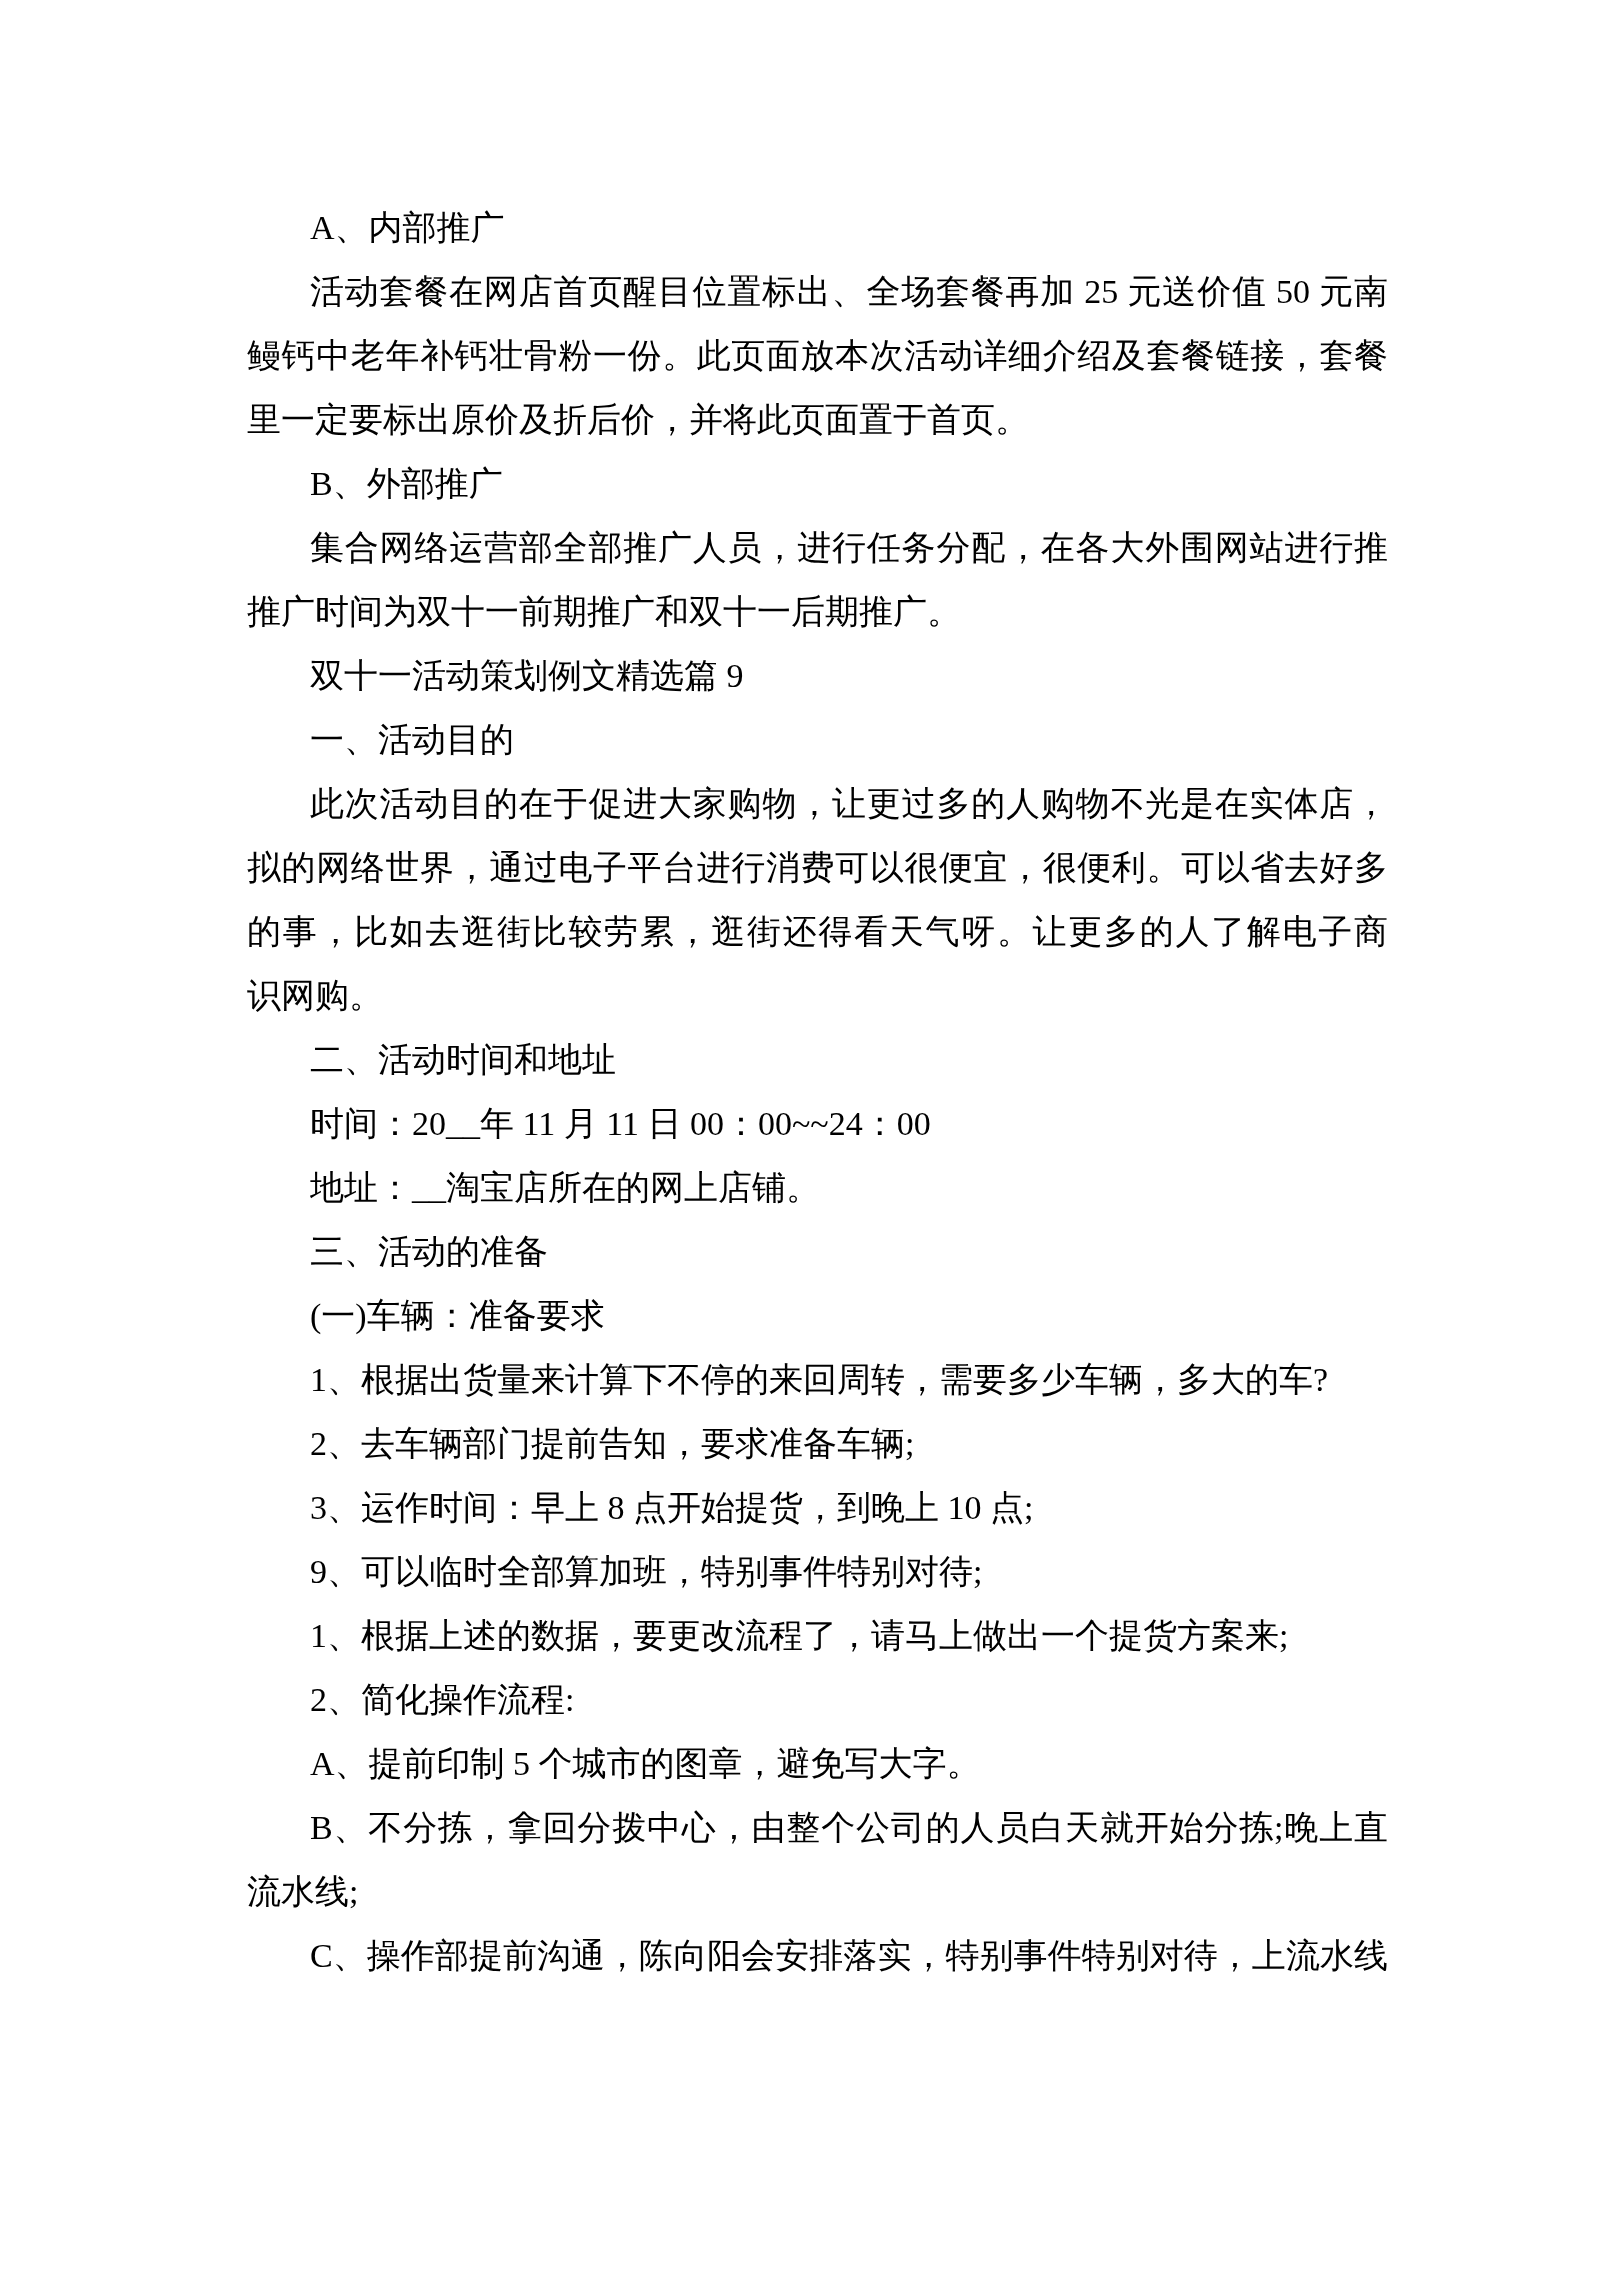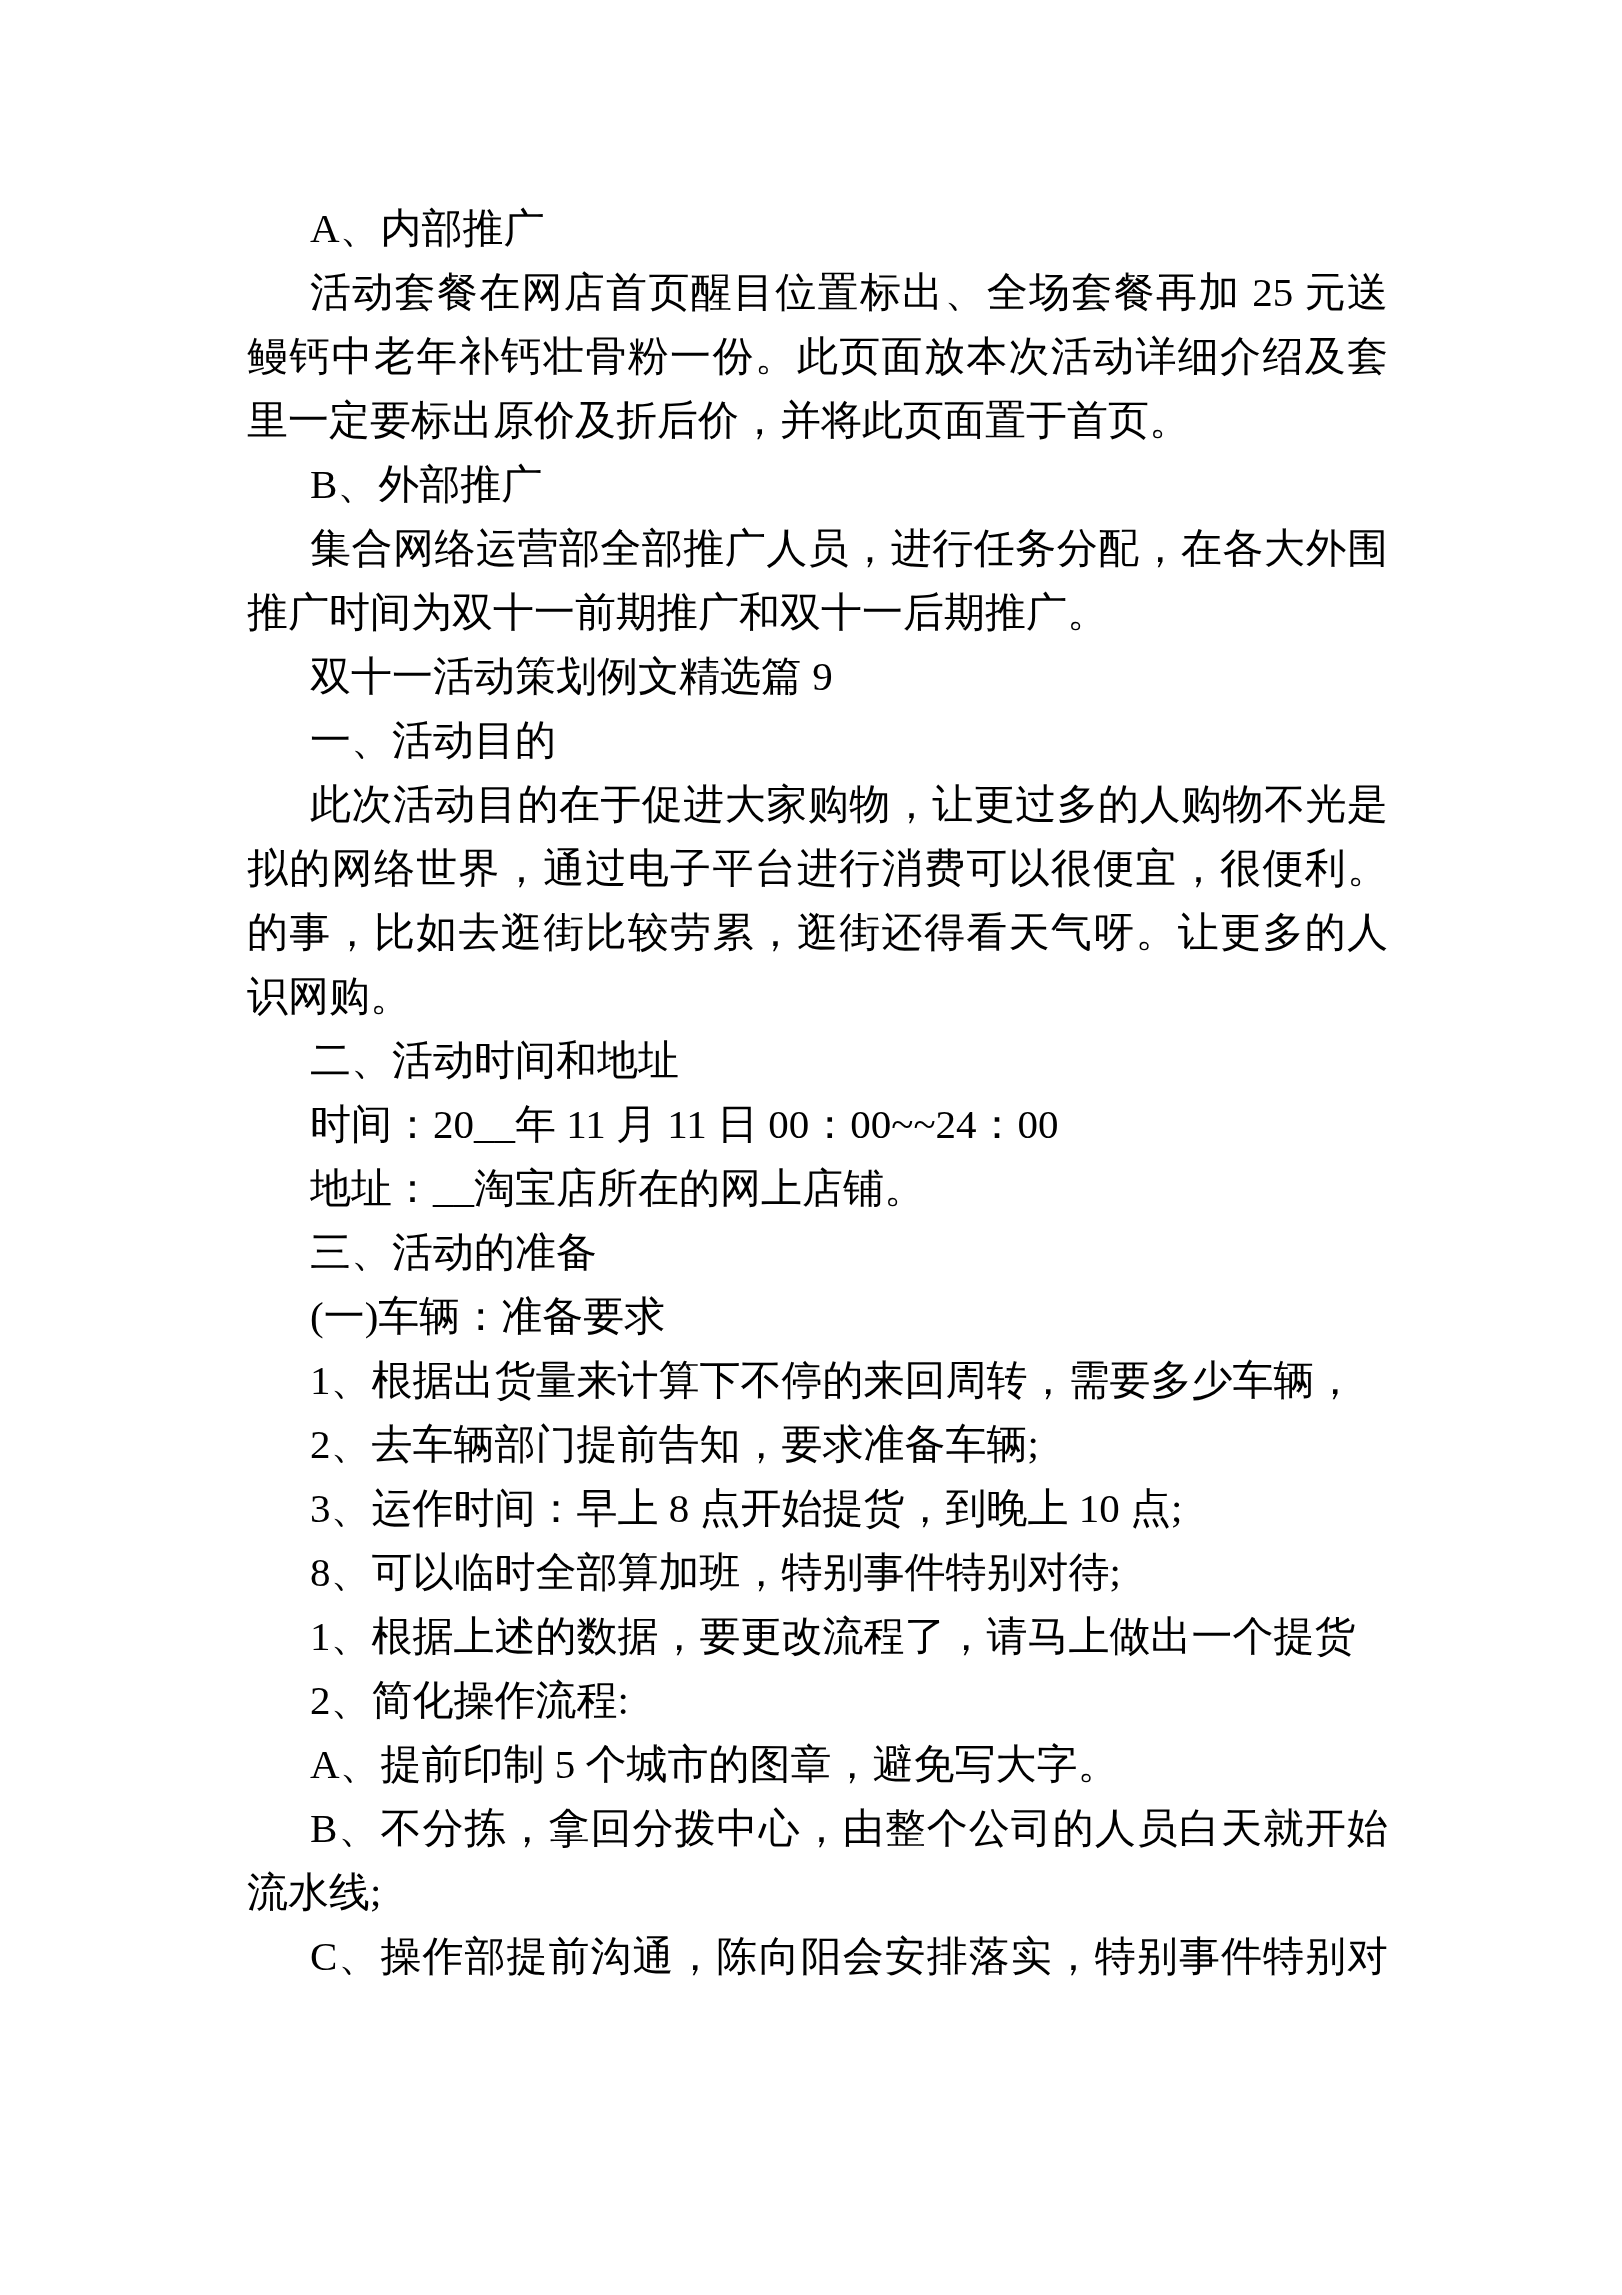--- a/index.html
+++ b/index.html
@@ -10,21 +10,21 @@
     background: #ffffff;
     overflow: hidden;
     font-family: "Liberation Serif", "DejaVu Serif", serif;
     color: #000000;
   }
   .textblock {
     position: absolute;
     left: 247px;
     top: 196px;
     width: 1141px;
-    font-size: 41px;
+    font-size: 34px;
     line-height: 64px;
     text-align: left;
     letter-spacing: 0;
   }
   .line {
     height: 64px;
     overflow: hidden;
     white-space: normal;
   }
   
@@ -51,21 +51,21 @@
     <div class="line j">的事，比如去逛街比较劳累，逛街还得看天气呀。让更多的人了解电子商务，认</div>
     <div class="line">识网购。</div>
     <div class="line ind">二、活动时间和地址</div>
     <div class="line ind">时间：20__年 11 月 11 日 00：00~~24：00</div>
     <div class="line ind">地址：__淘宝店所在的网上店铺。</div>
     <div class="line ind">三、活动的准备</div>
     <div class="line ind">(一)车辆：准备要求</div>
     <div class="line ind">1、根据出货量来计算下不停的来回周转，需要多少车辆，多大的车?</div>
     <div class="line ind">2、去车辆部门提前告知，要求准备车辆;</div>
     <div class="line ind">3、运作时间：早上 8 点开始提货，到晚上 10 点;</div>
-    <div class="line ind">8、可以临时全部算加班，特别事件特别对待;</div>
+    <div class="line ind">9、可以临时全部算加班，特别事件特别对待;</div>
     <div class="line ind">1、根据上述的数据，要更改流程了，请马上做出一个提货方案来;</div>
     <div class="line ind">2、简化操作流程:</div>
     <div class="line ind">A、提前印制 5 个城市的图章，避免写大字。</div>
     <div class="line ind j">B、不分拣，拿回分拨中心，由整个公司的人员白天就开始分拣;晚上直接进</div>
     <div class="line">流水线;</div>
     <div class="line ind j">C、操作部提前沟通，陈向阳会安排落实，特别事件特别对待，上流水线</div>
   </div>
 </div>
 
 

